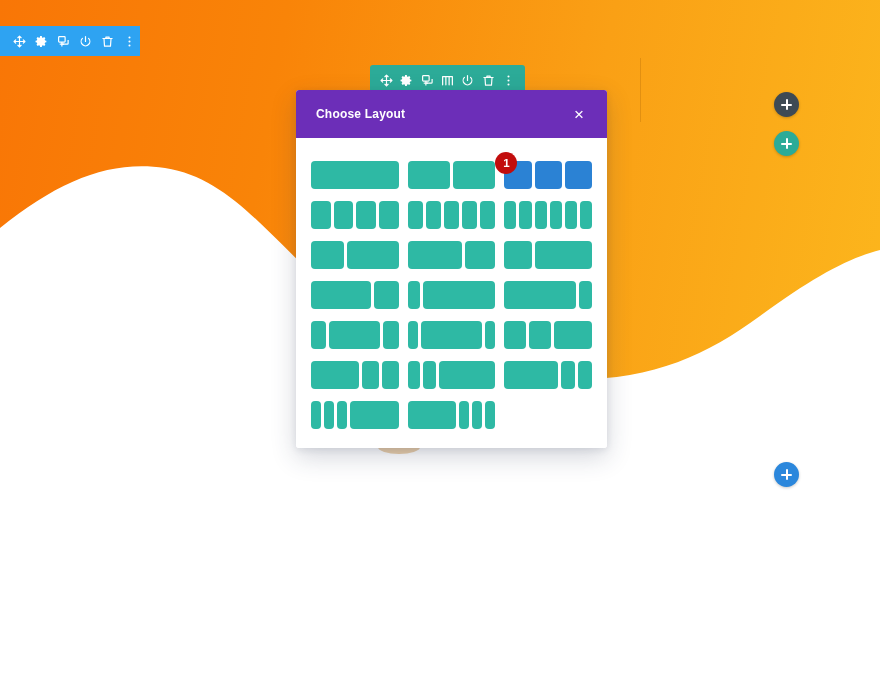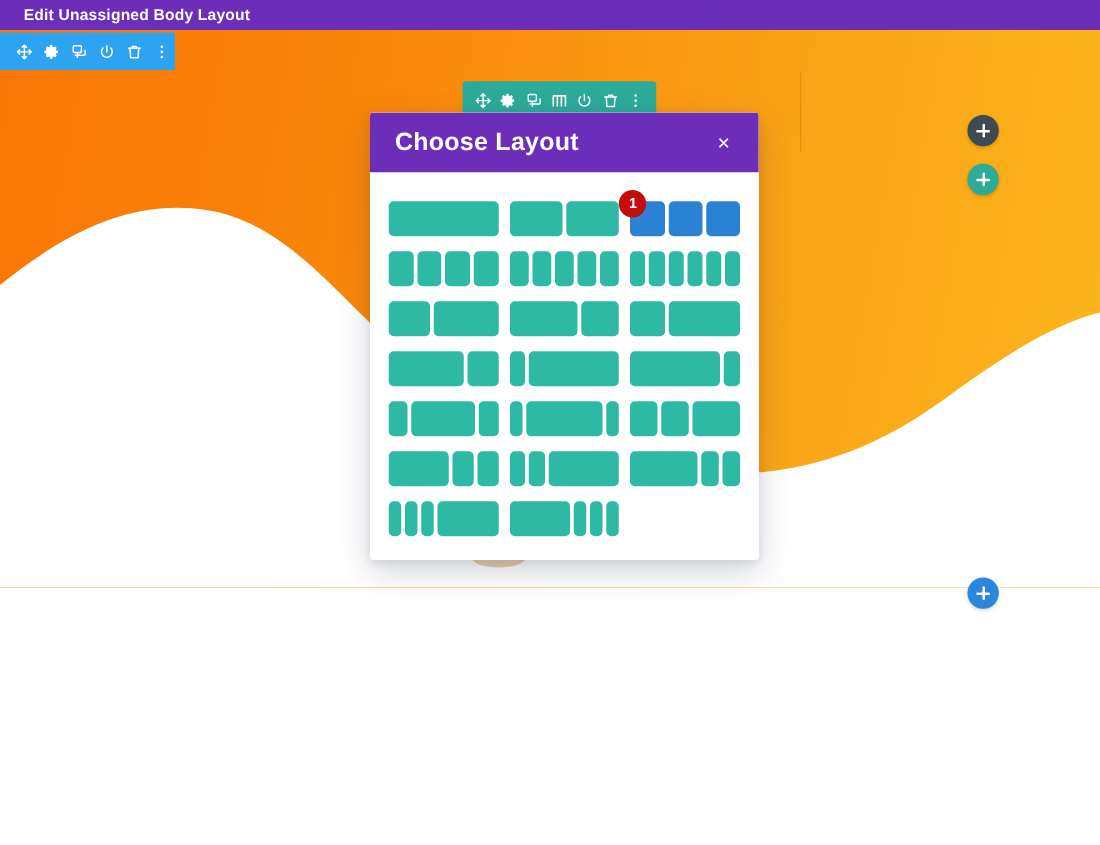--- a/index.html
+++ b/index.html
@@ -148,21 +148,21 @@
   .modal-header {
     height: 48px;
     background: #6C2EB8;
     display: flex;
     align-items: center;
     justify-content: space-between;
     padding: 0 17px 0 20px;
   }
   .modal-title {
     color: #ffffff;
-    font-size: 20px;
+    font-size: 12px;
     font-weight: bold;
     letter-spacing: .2px;
   }
   .modal-close {
     width: 22px; height: 22px;
     display: flex;
     align-items: center;
     justify-content: center;
     color: #ffffff;
     font-size: 17px;
@@ -240,23 +240,20 @@
                C 230 178, 268 236, 330 290
                C 392 344, 460 372, 540 378
                C 640 386, 700 360, 760 316
                C 812 278, 848 258, 880 250
                L880 470 Z" fill="#FFFFFF"></path>
     </svg>
   </div>
 
   <div class="peach-arc"></div>
 
-  <div class="admin-bar">
-    <span class="admin-bar-title">Edit Unassigned Body Layout</span>
-  </div>
 
   <div class="toolbar toolbar-section">
     <div class="tb-btn">
       <svg width="13" height="13" viewBox="0 0 24 24" fill="none" stroke="#fff" stroke-width="2.2" stroke-linecap="round" stroke-linejoin="round">
         <path d="M12 2v20M2 12h20M12 2l-3 3M12 2l3 3M12 22l-3-3M12 22l3-3M2 12l3-3M2 12l3 3M22 12l-3-3M22 12l-3 3"></path>
       </svg>
     </div>
     <div class="tb-btn">
       <svg width="13" height="13" viewBox="0 0 24 24" fill="#fff">
         <path d="M12 8.2a3.8 3.8 0 100 7.6 3.8 3.8 0 000-7.6zm0 5.9a2.1 2.1 0 110-4.2 2.1 2.1 0 010 4.2z"></path>

